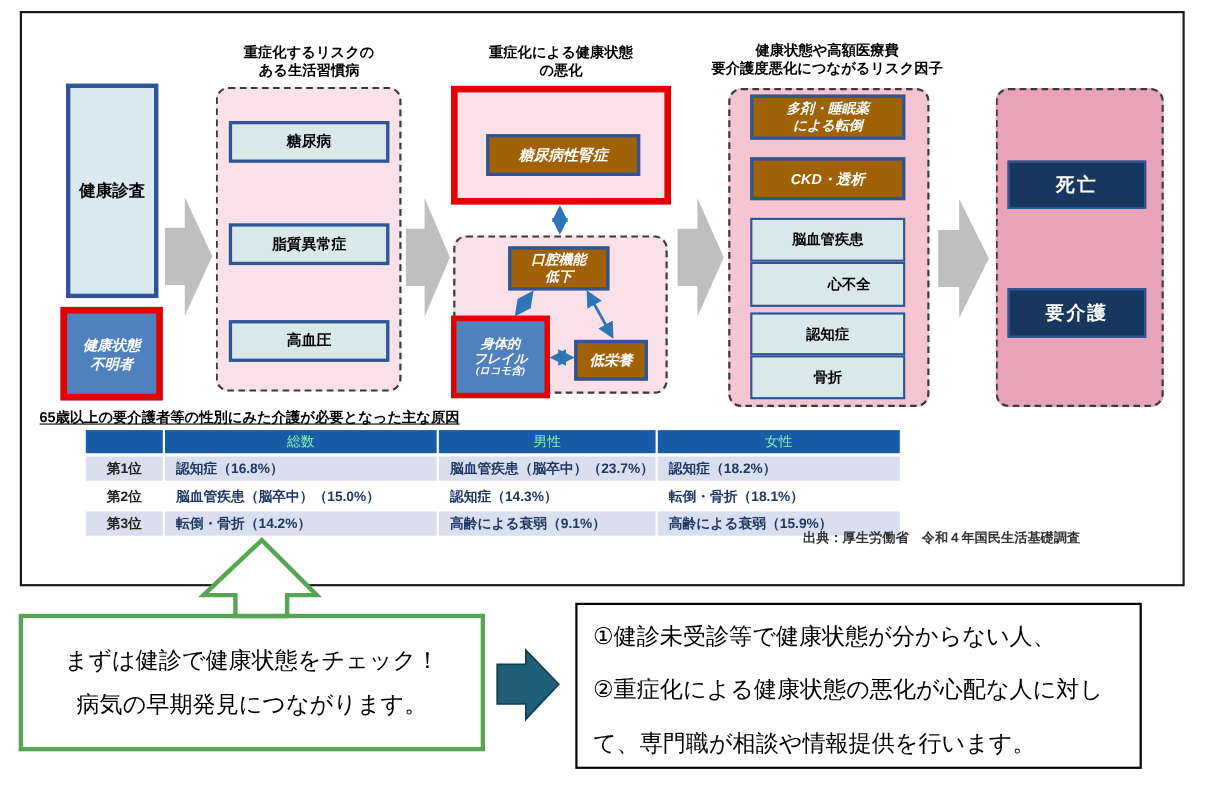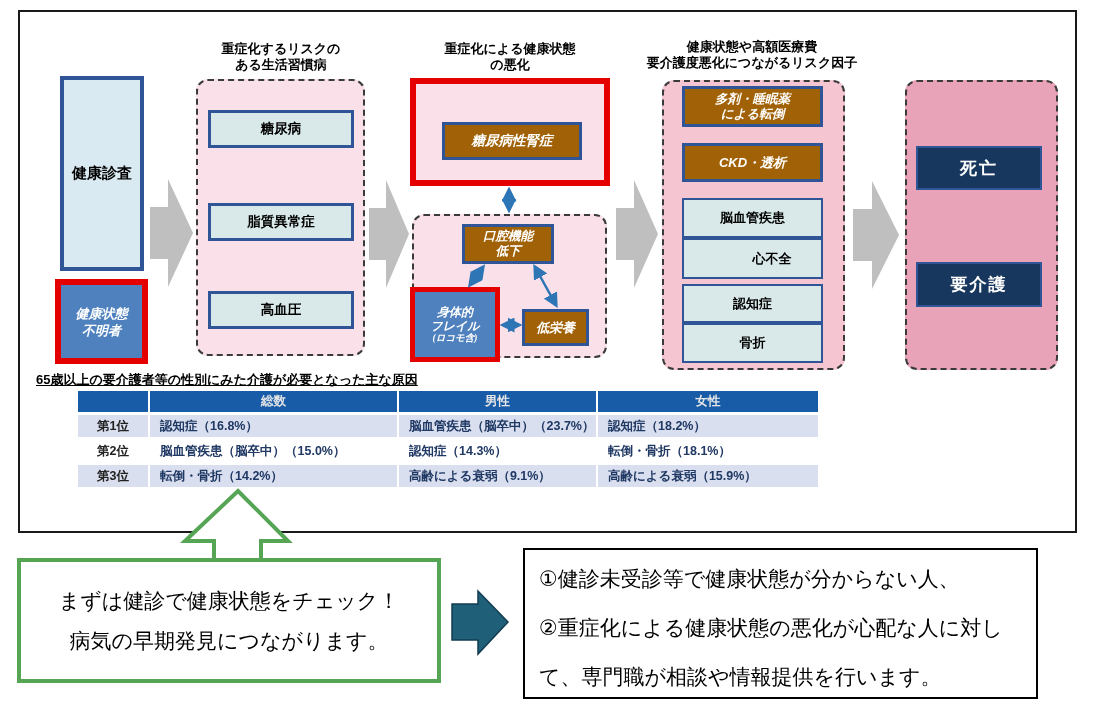--- a/index.html
+++ b/index.html
@@ -5,21 +5,21 @@
   html,body{margin:0;padding:0;background:#fff;}
   .scene{position:relative;width:1096px;height:714px;background:#fff;overflow:hidden;
          font-family:"Liberation Sans","DejaVu Sans",sans-serif;color:#111;}
   .abs{position:absolute;box-sizing:border-box;}
   .flexc{display:flex;align-items:center;justify-content:center;text-align:center;}
   .pre{white-space:pre-line;}
 
   .main-box{left:18px;top:10px;width:1059px;height:523px;border:2px solid #1a1a1a;background:#fff;}
 
   .hdr{position:absolute;box-sizing:border-box;font-weight:bold;font-size:13px;line-height:16px;
-       text-align:center;white-space:pre-line;color:#000;}
+       text-align:center;white-space:pre-line;color:#000;font-family:Liberation Mono, monospace;}
 
   .dashed{border:2px dashed #3a3a3a;border-radius:12px;}
   .pink-light{background:#FAE0E8;}
   .pink-mid{background:#F5C6D2;}
   .pink-deep{background:#E9A3B8;}
 
   .teal-box{background:#D9E8E8;border:3px solid #2F5597;font-weight:bold;font-size:13.5px;color:#000;}
   .blue-box{background:#a16207;border:3px solid #2F5597;font-weight:bold;font-style:italic;
             color:#fff;font-size:13.5px;line-height:16px;text-align:center;}
   .navy-box{background:#17375E;border:2px solid #2F5597;color:#fff;font-weight:bold;
@@ -28,21 +28,21 @@
 
   .checkup{left:60px;top:76px;width:84px;height:195px;border:4px solid #2F5597;background:#DAEAF2;
            font-weight:bold;font-size:15px;color:#000;}
   .unknown{left:55px;top:279px;width:93px;height:85px;background:#4E81BD;
            font-weight:bold;font-style:italic;color:#fff;font-size:13px;line-height:17px;}
 
   .tbl-title{left:36px;top:371px;font-size:13px;font-weight:bold;text-decoration:underline;color:#000;}
   .tbl{left:78px;top:391px;width:740px;display:grid;
        grid-template-columns:70px 247px 197px 220px;grid-template-rows:21px 22px 22px 22px;
        column-gap:2px;row-gap:3px;font-size:12.5px;}
-  .th{background:#185CA8;color:#e5e5e5;font-weight:bold;display:flex;align-items:center;justify-content:center;}
+  .th{background:#185CA8;color:#86efac;font-weight:normal;display:flex;align-items:center;justify-content:center;}
   .rank{display:flex;align-items:center;justify-content:center;font-weight:bold;color:#222;}
   .cell{display:flex;align-items:center;padding-left:10px;font-weight:bold;color:#1F3864;}
   .stripe-a{background:#D9DFEE;}
   .stripe-b{background:#FFFFFF;}
   .src{left:620px;top:481px;width:362px;text-align:right;font-size:12px;font-weight:bold;color:#333;}
 
   .green-box{left:17px;top:558px;width:424px;height:125px;border:4px solid #55A555;background:#fff;
              font-size:21px;line-height:40px;color:#000;text-align:center;
              display:flex;align-items:center;justify-content:center;}
   .info-box{left:523px;top:548px;width:515px;height:151px;border:2px solid #000;background:#fff;
@@ -117,20 +117,21 @@
     <div class="rank stripe-b">第2位</div>
     <div class="cell stripe-b">脳血管疾患（脳卒中）（15.0%）</div>
     <div class="cell stripe-b">認知症（14.3%）</div>
     <div class="cell stripe-b">転倒・骨折（18.1%）</div>
 
     <div class="rank stripe-a">第3位</div>
     <div class="cell stripe-a">転倒・骨折（14.2%）</div>
     <div class="cell stripe-a">高齢による衰弱（9.1%）</div>
     <div class="cell stripe-a">高齢による衰弱（15.9%）</div>
   </div>
+  <div class="abs src">出典：厚生労働省　令和４年国民生活基礎調査</div>
 
   <div class="abs green-box pre">まずは健診で健康状態をチェック！
 病気の早期発見につながります。</div>
   <div class="abs info-box pre">①健診未受診等で健康状態が分からない人、
 ②重症化による健康状態の悪化が心配な人に対し
 て、専門職が相談や情報提供を行います。</div>
 
   <svg class="overlay" width="1096" height="714" viewBox="0 0 1096 714">
     <defs>
       <marker id="ah" markerWidth="6" markerHeight="6" refX="4.6" refY="3" orient="auto-start-reverse" markerUnits="strokeWidth">

